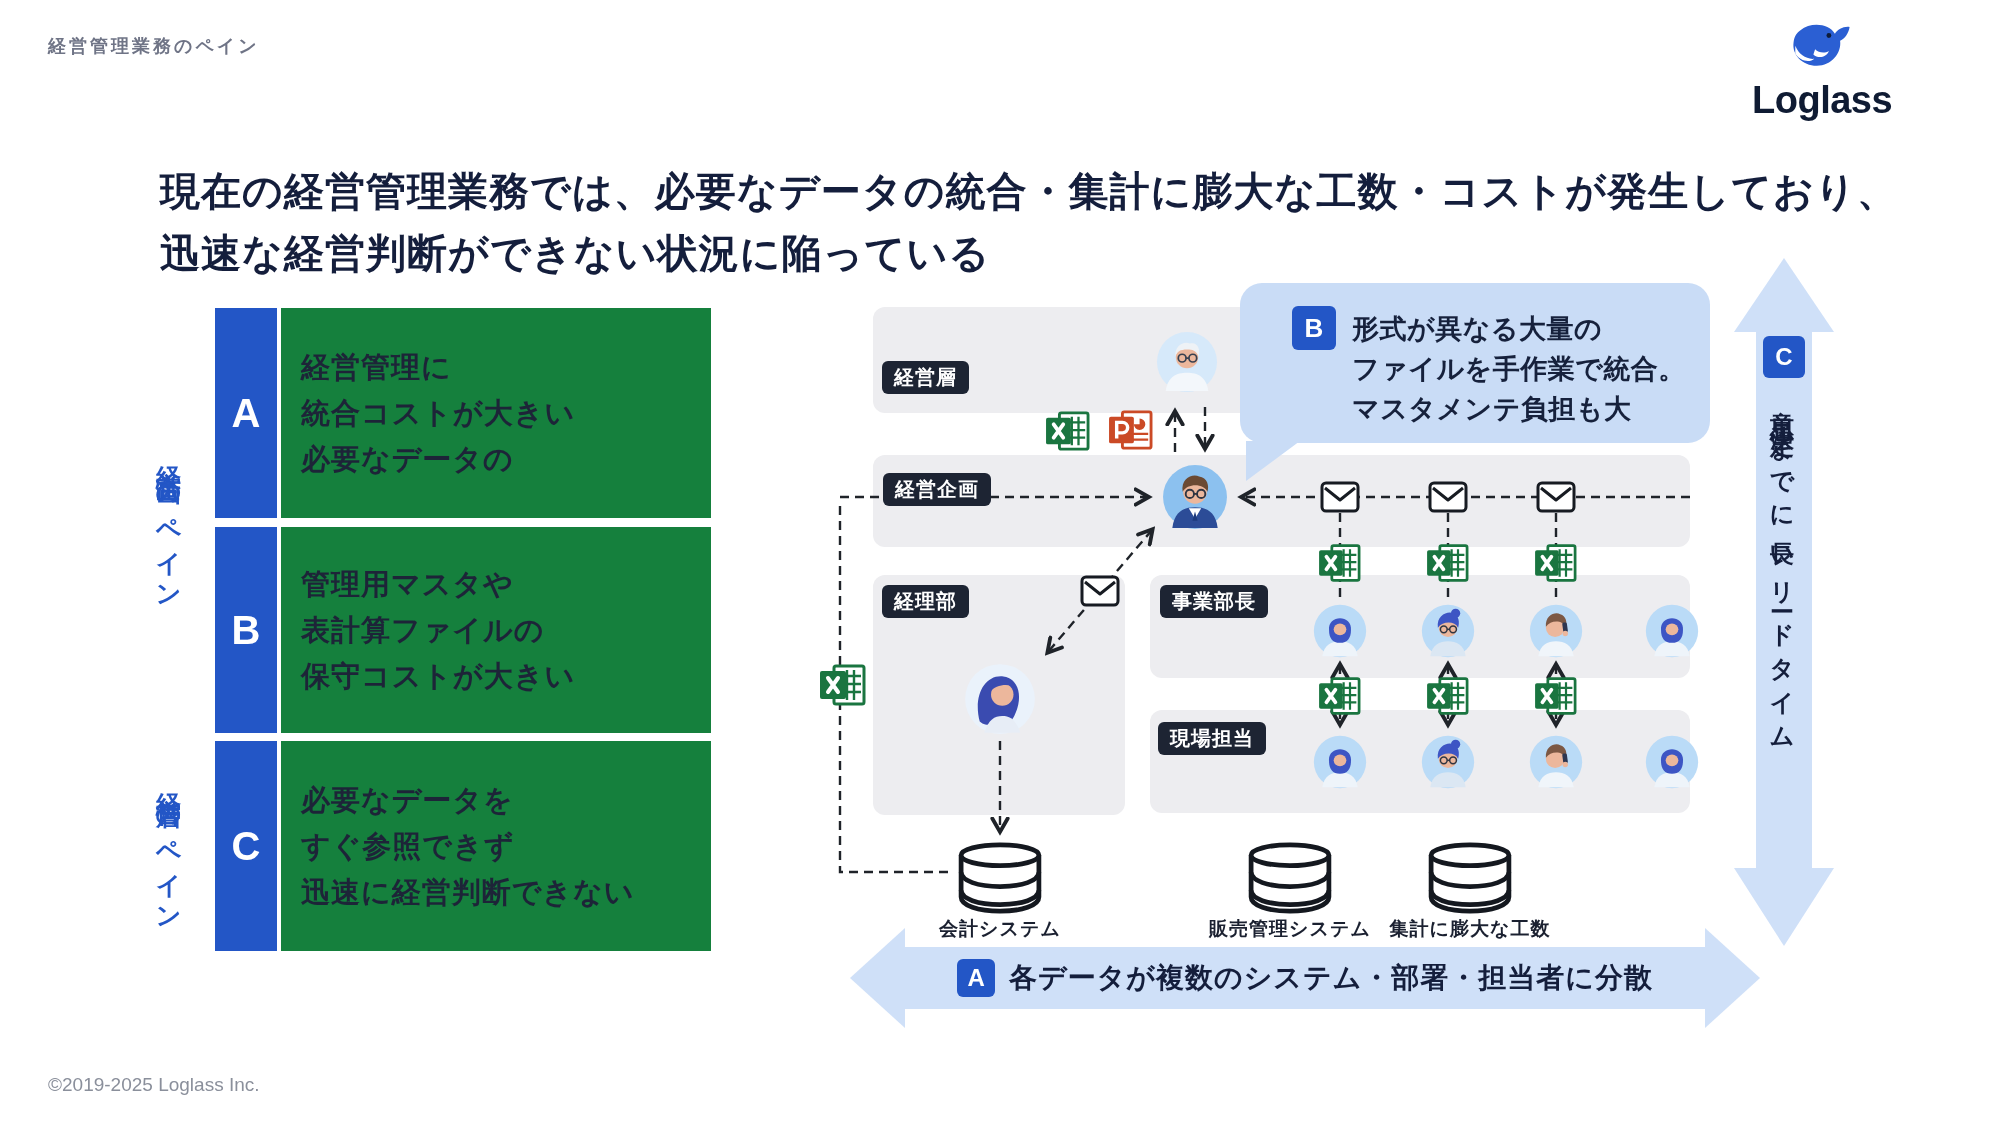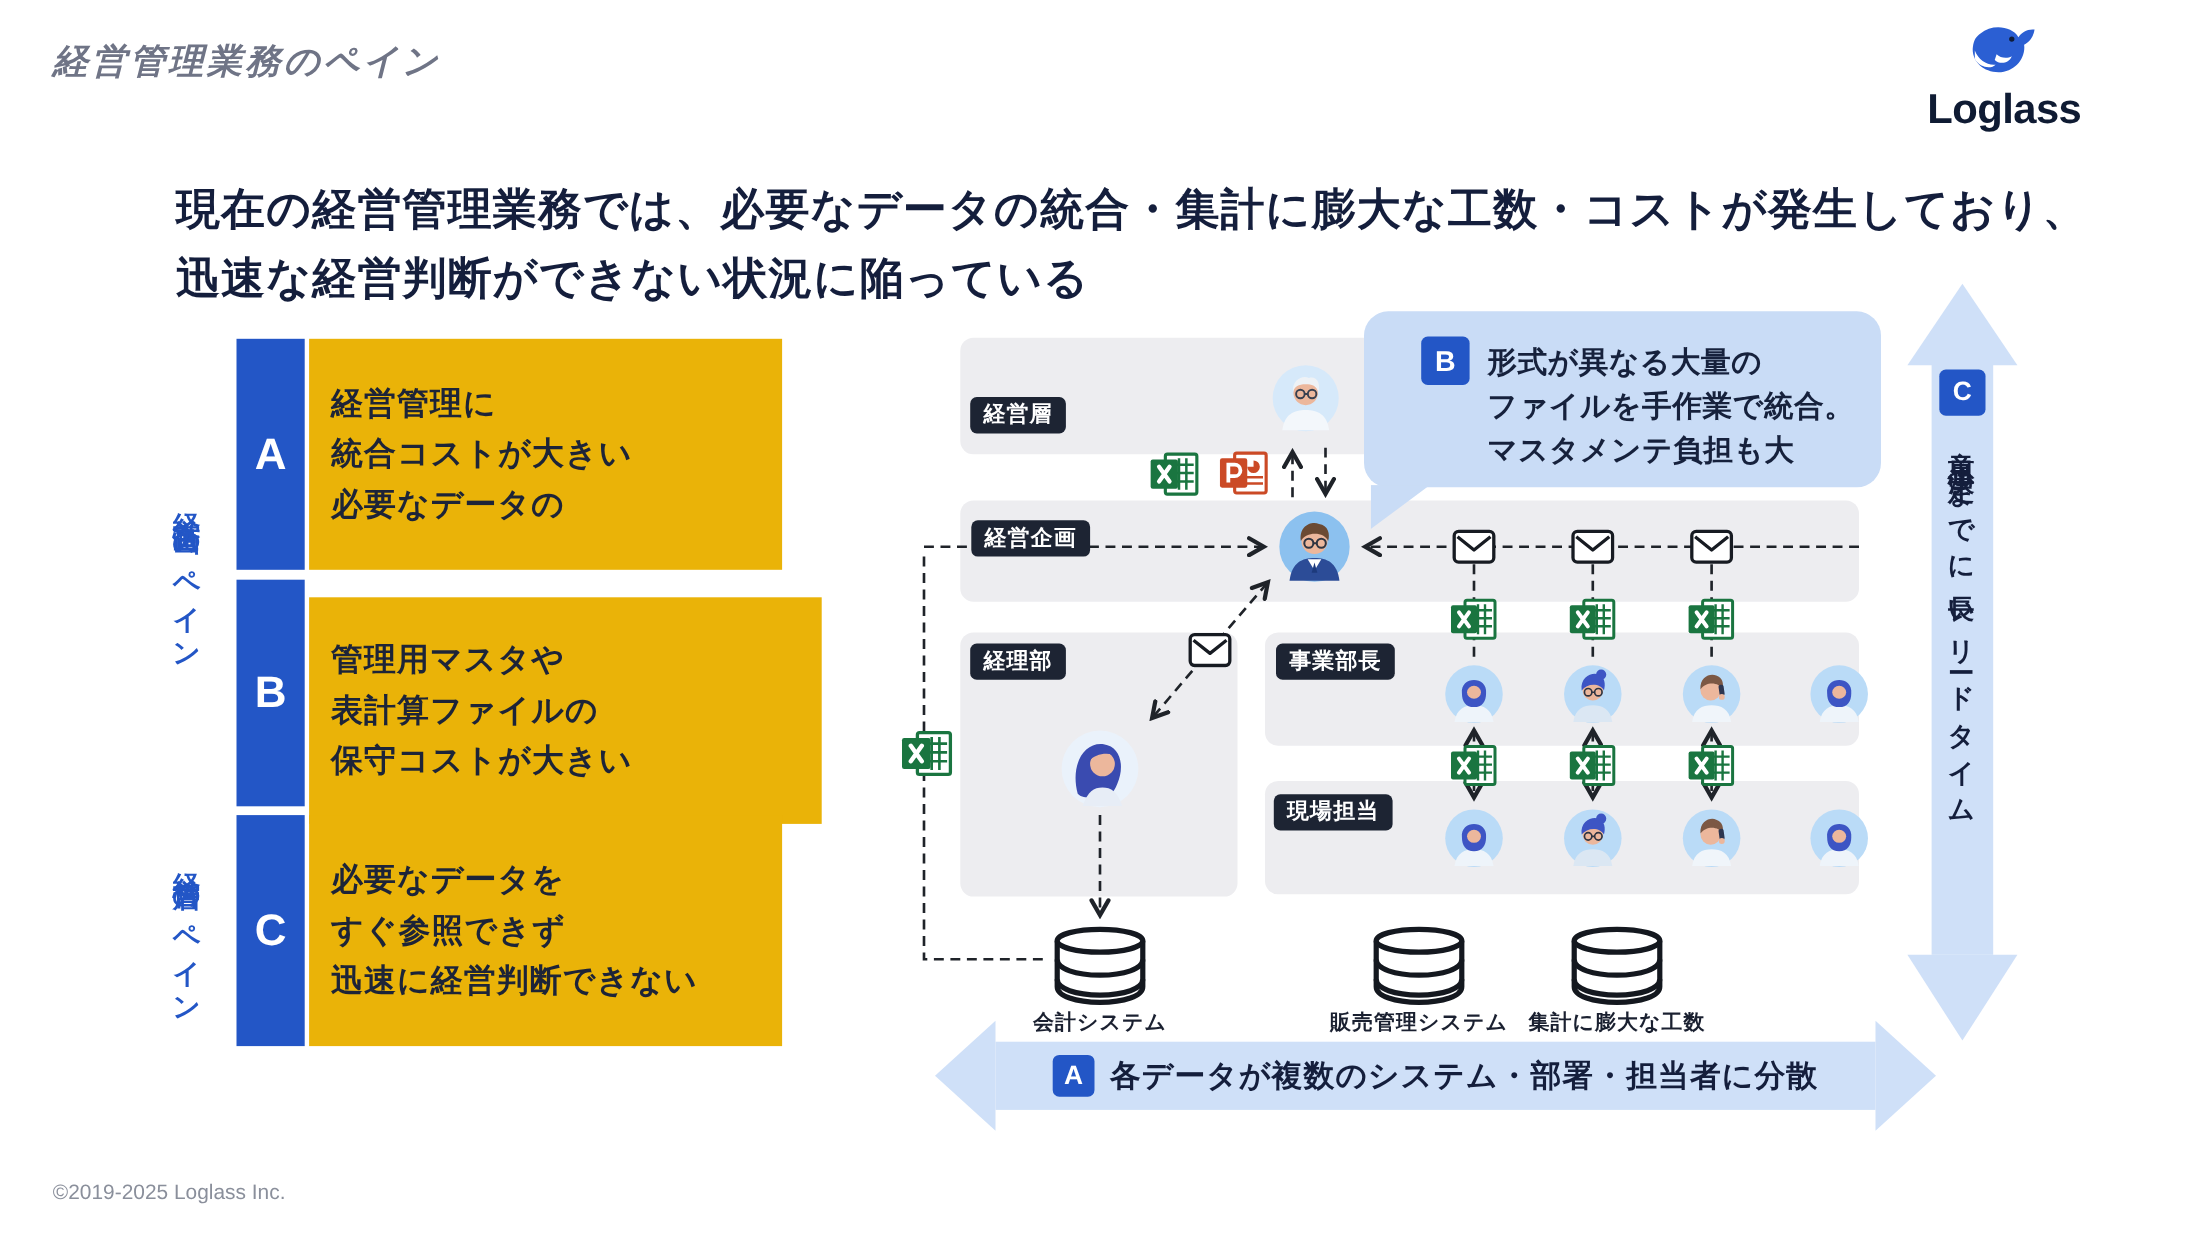--- a/index.html
+++ b/index.html
@@ -1,34 +1,34 @@
 <!DOCTYPE html>
 <html><head>
 <meta charset="utf-8">
 <style>
   html,body{margin:0;padding:0;background:#fff;}
   .stage{position:relative;width:2000px;height:1125px;background:#ffffff;overflow:hidden;
          font-family:"Liberation Sans","DejaVu Sans",sans-serif;color:#18213a;}
   .abs{position:absolute;}
 
   
-  .slide-title{left:48px;top:34px;font-size:32px;font-weight:700;color:#6f7486;letter-spacing:3px;font-style:italic;}
+  .slide-title{left:48px;top:34px;font-size:18px;font-weight:700;color:#6f7486;letter-spacing:3px;}
   .logo{left:1752px;top:20px;display:flex;align-items:center;gap:9px;flex-direction:column;}
   .logo-text{font-size:38px;font-weight:800;color:#0f1b33;letter-spacing:-0.5px;}
   .footer{left:48px;top:1074px;font-size:19px;color:#8a8f9b;text-align:right;}
 
   
   .headline{left:160px;top:160px;font-size:40px;font-weight:800;line-height:62px;color:#141e3c;letter-spacing:1px;}
 
   
   .v-label{writing-mode:vertical-rl;text-orientation:upright;font-size:25px;font-weight:800;
            color:#2356c6;letter-spacing:5px;text-align:center;width:36px;}
   .key-col{background:#2356c6;display:flex;align-items:center;justify-content:center;
            color:#fff;font-size:40px;font-weight:800;}
-  .pain-panel{background:#eab308;display:flex;flex-direction:column;justify-content:center;
+  .pain-panel{background:#15803d;display:flex;flex-direction:column;justify-content:center;
               padding-left:20px;box-sizing:border-box;font-size:29px;font-weight:700;
               line-height:46px;color:#1d2438;letter-spacing:1px;}
 
   
   .band{background:#ededf0;border-radius:12px;}
   .row-label{background:#1d2433;color:#fff;font-size:20px;font-weight:700;
              padding:4px 12px;border-radius:6px;line-height:1.25;letter-spacing:1px;}
   .db-label{font-size:19px;font-weight:700;color:#1a2030;text-align:center;width:220px;letter-spacing:1px;}
   .wires{left:0;top:0;pointer-events:none;}
 
@@ -161,21 +161,21 @@
     </div>
   <div class="abs pain-panel" style="left:281px;top:308px;width:430px;height:210px;">
     <div>経営管理に</div>
     <div>統合コストが大きい</div>
     <div>必要なデータの</div>
   </div>
 
   <div class="abs key-col" style="left:215px;top:527px;width:62px;height:206px;">
       <span>B</span>
     </div>
-  <div class="abs pain-panel" style="left:281px;top:527px;width:466px;height:206px;margin-top:16px;">
+  <div class="abs pain-panel" style="left:281px;top:527px;width:430px;height:206px;">
     <div>管理用マスタや</div>
     <div>表計算ファイルの</div>
     <div>保守コストが大きい</div>
   </div>
 
   <div class="abs key-col" style="left:215px;top:741px;width:62px;height:210px;">
       <span>C</span>
     </div>
   <div class="abs pain-panel" style="left:281px;top:741px;width:430px;height:210px;">
     <div>必要なデータを</div>

